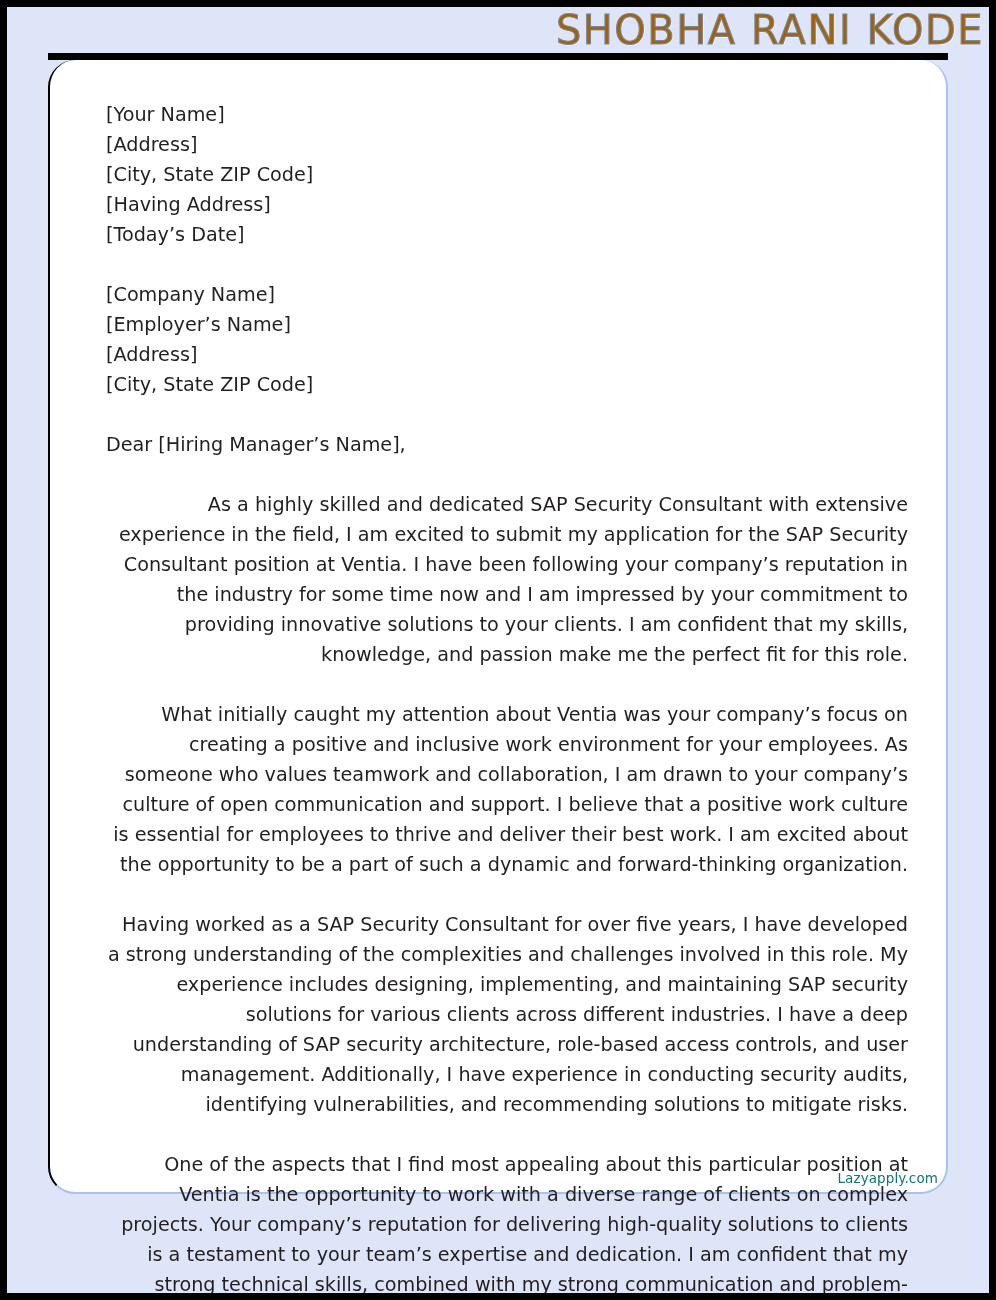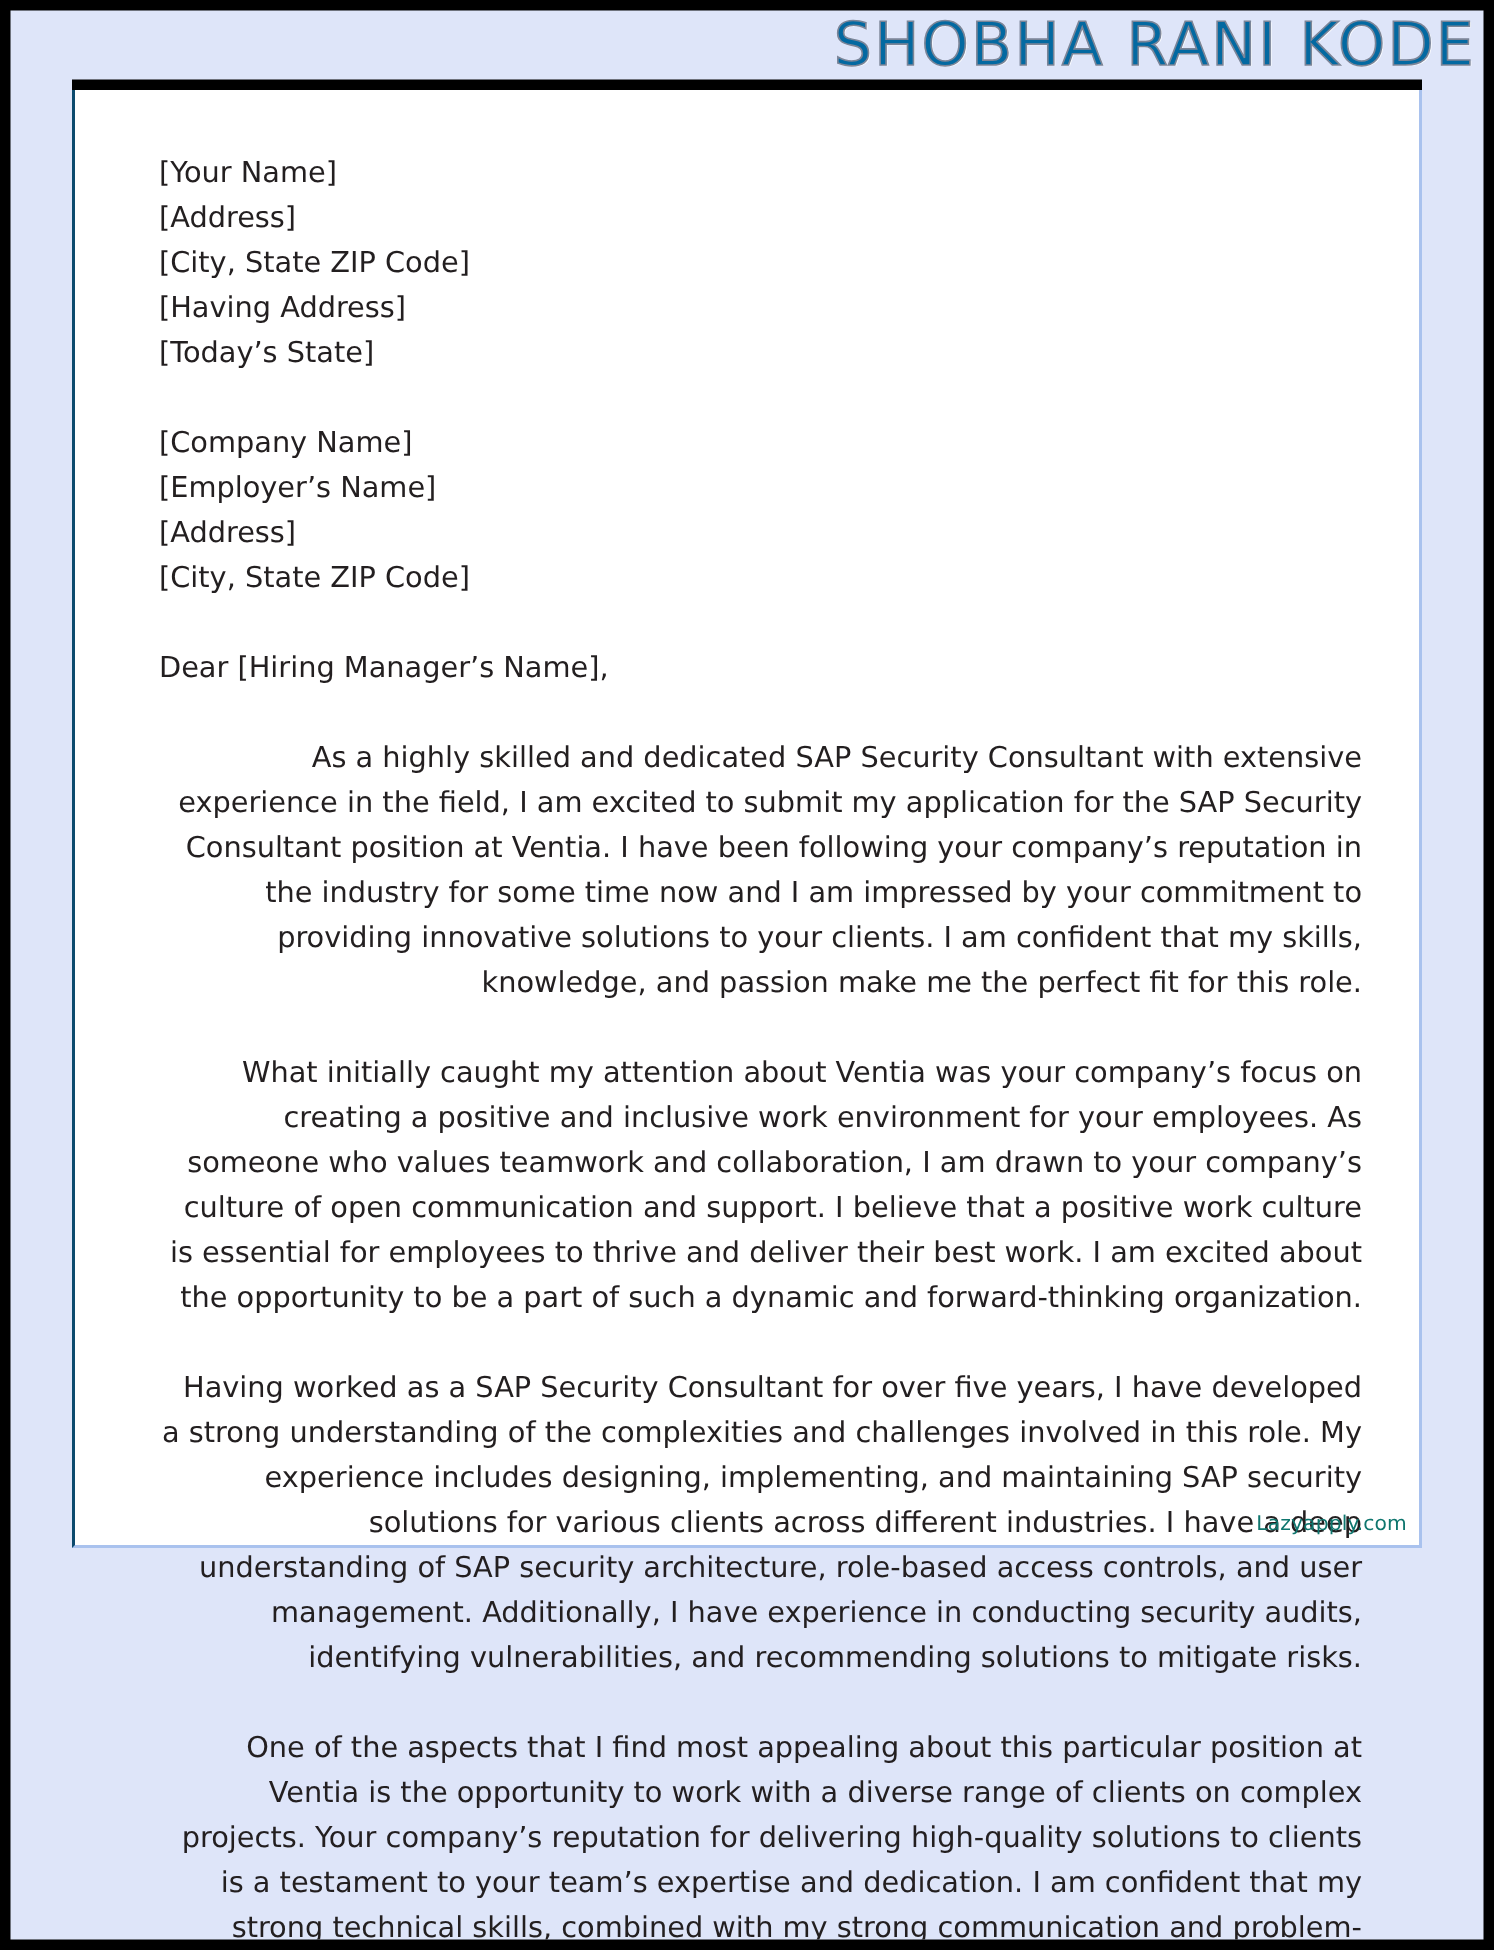--- a/index.html
+++ b/index.html
@@ -45,21 +45,21 @@
     padding-right: 5px;
   }
 
   #page-title {
     display: inline-block;
     font-family: "DejaVu Sans", sans-serif;
     font-size: 40px;
     line-height: 46px;
     letter-spacing: 1.5px;
     font-weight: 400;
-    color: #0369a1;
+    color: #a16207;
     -webkit-text-stroke: 1.1px #7b8598;
     text-shadow: 1px 1px 0 rgba(255,255,255,0.85);
     white-space: nowrap;
   }
 
   
   #title-rule {
     position: absolute;
     left: 41px;
     top: 46px;
@@ -67,26 +67,27 @@
     height: 7px;
     background: #000000;
   }
 
   
   #letter-panel {
     position: absolute;
     left: 41px;
     top: 53px;
     width: 900px;
-    height: 972px;
+    height: 1134px;
     background: #ffffff;
-    border-left: 2px solid #0c4a6e;
+    border-left: 2px solid #000000;
     border-right: 2px solid #a9c2ee;
     border-bottom: 2px solid #a9c2ee;
     overflow: visible;
+    border-radius: 27px;
   }
 
   
   #letter-body {
     position: absolute;
     left: 56px;
     top: 40px;
     width: 802px;
     font-size: 19.2px;
     line-height: 30px;
@@ -141,21 +142,21 @@
 
     <div id="letter-panel">
 
       <div id="letter-body">
 
         <div class="blk">
           <span class="line">[Your Name]</span>
           <span class="line">[Address]</span>
           <span class="line">[City, State ZIP Code]</span>
           <span class="line">[Having Address]</span>
-          <span class="line">[Today’s State]</span>
+          <span class="line">[Today’s Date]</span>
         </div>
 
         <span class="spacer"></span>
 
         <div class="blk">
           <span class="line">[Company Name]</span>
           <span class="line">[Employer’s Name]</span>
           <span class="line">[Address]</span>
           <span class="line">[City, State ZIP Code]</span>
         </div>

